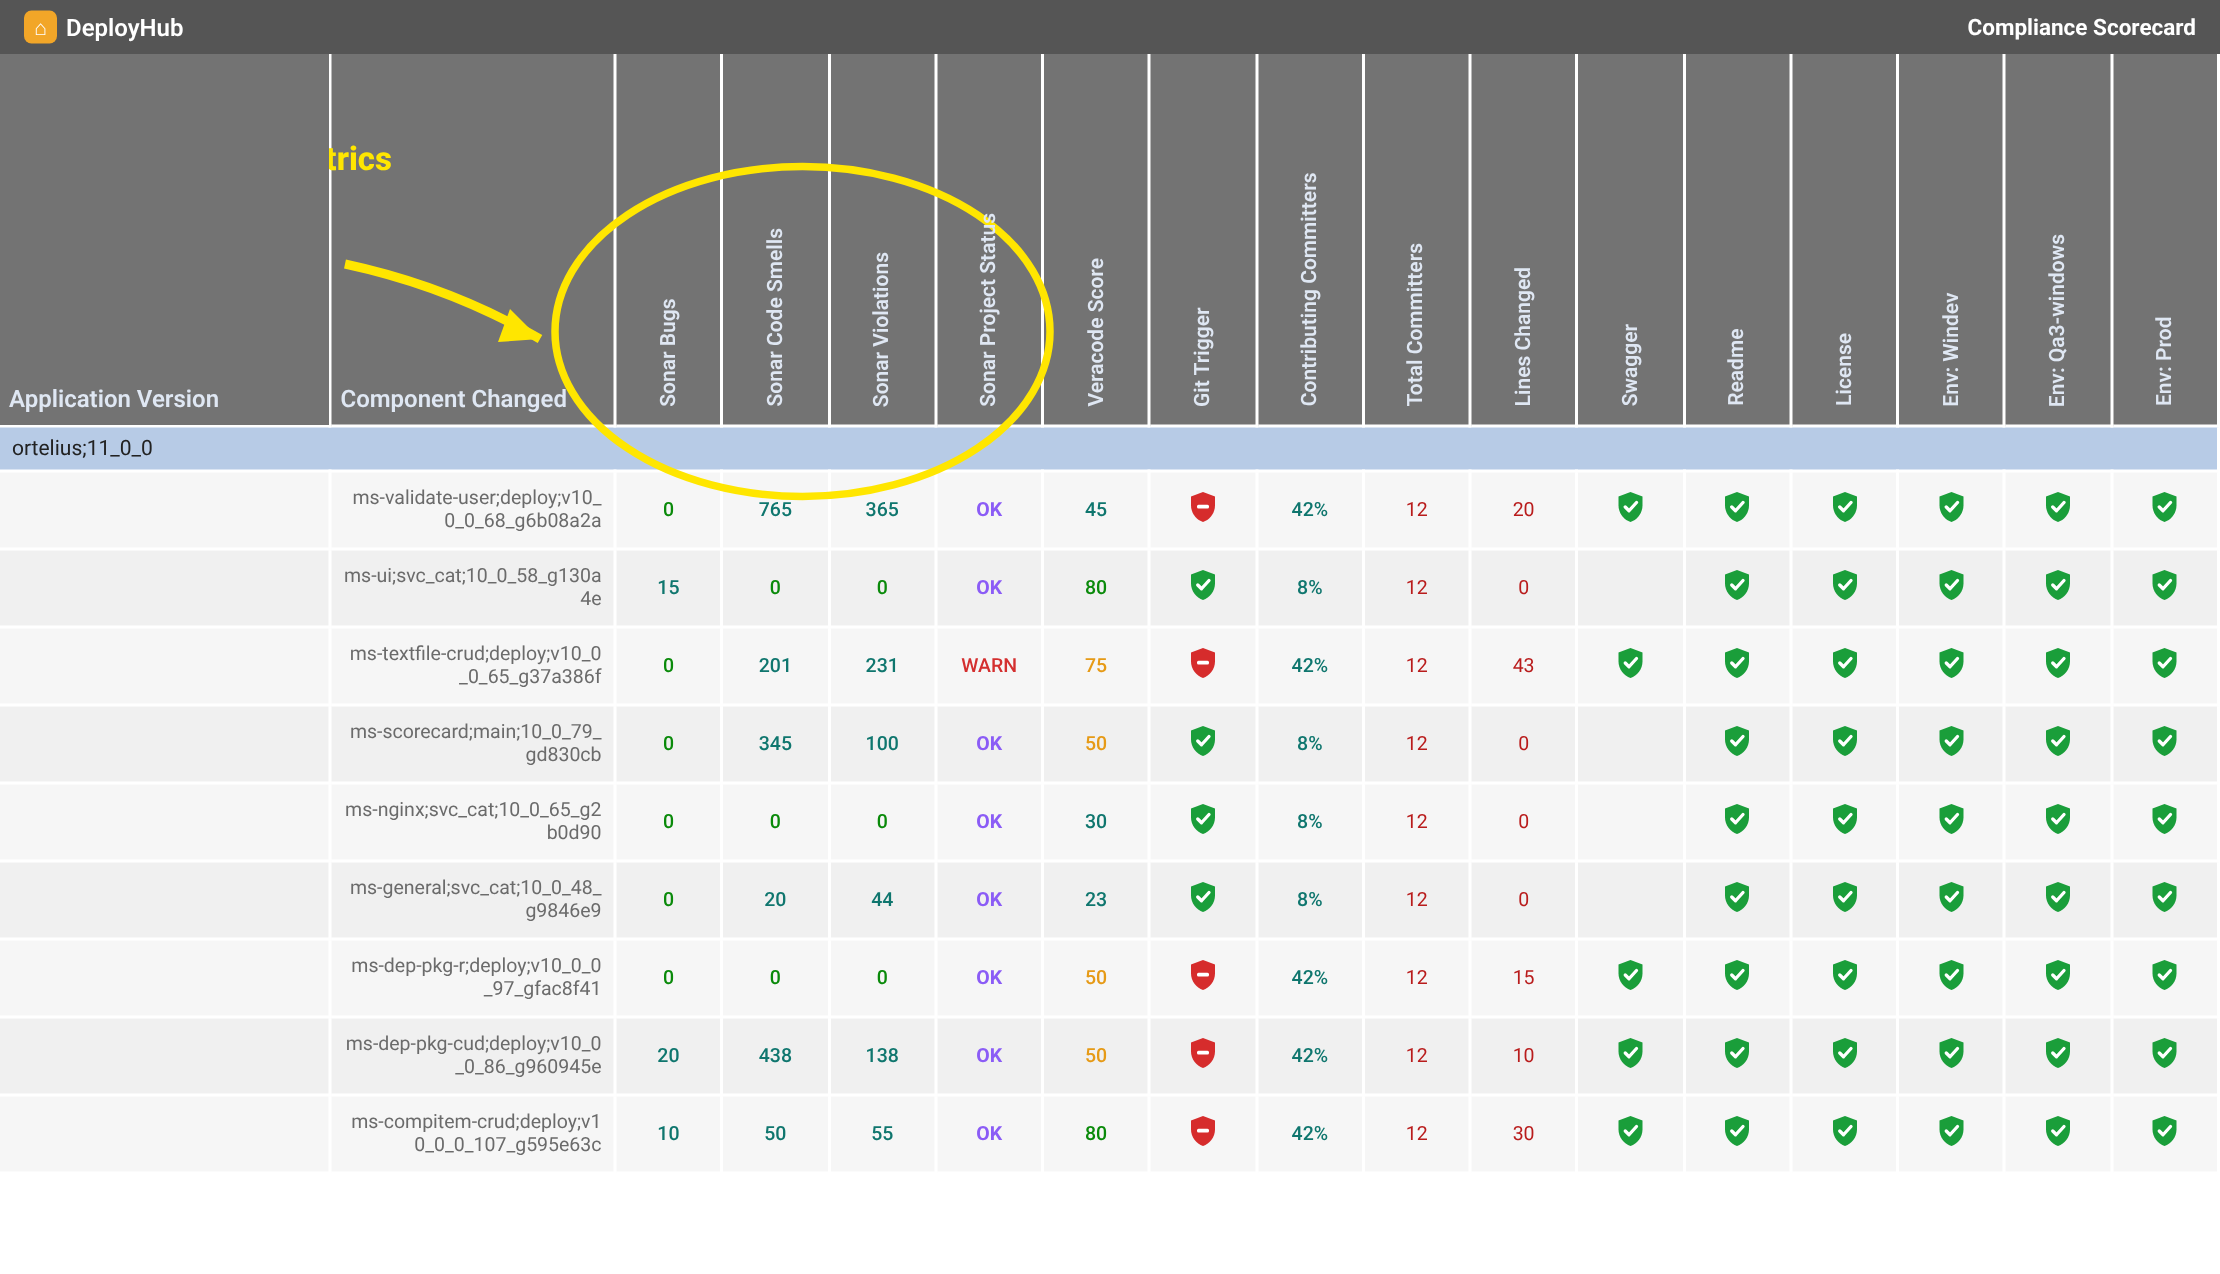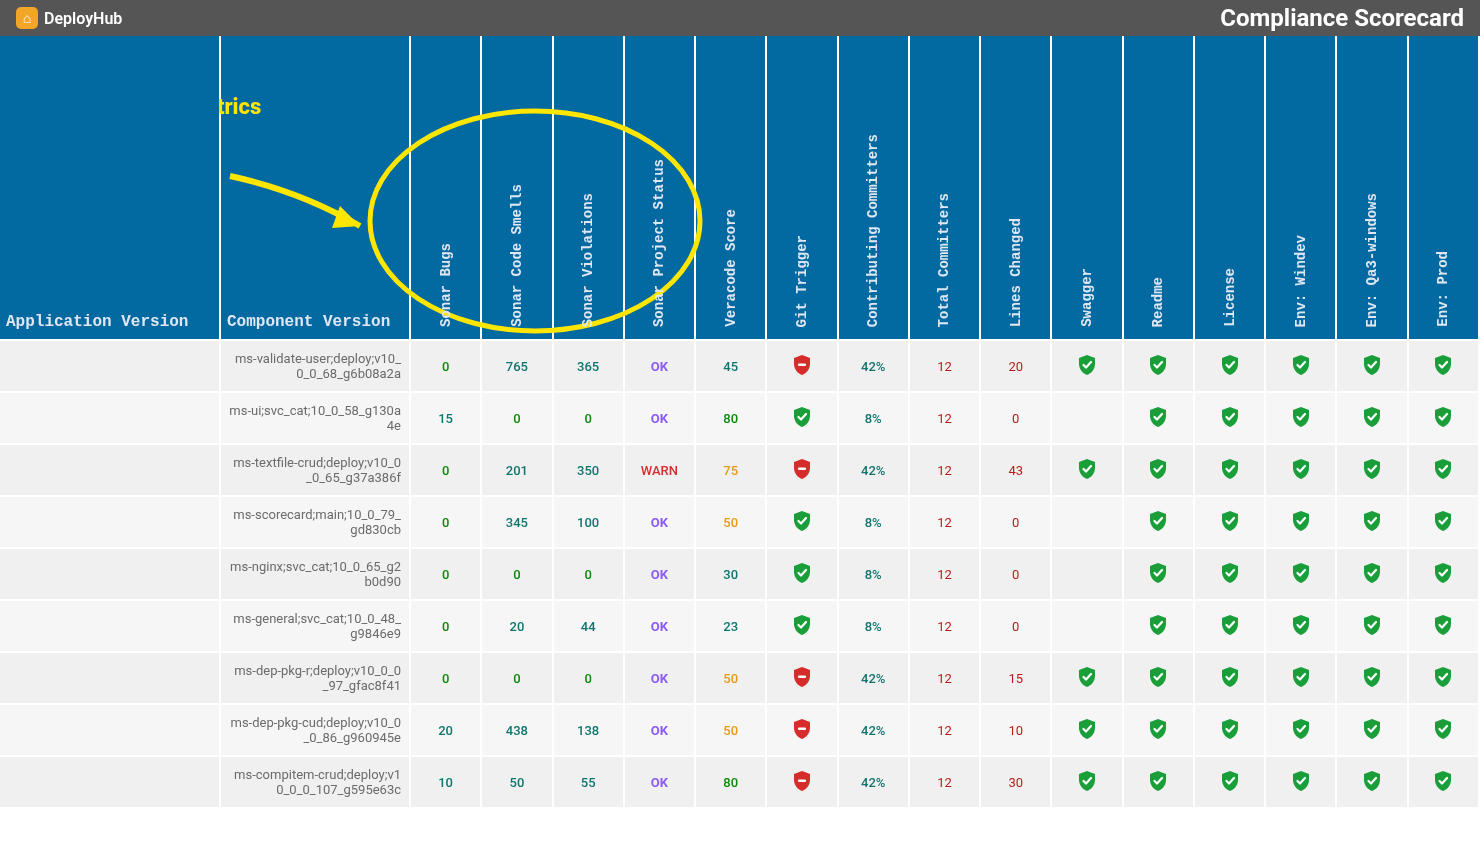--- a/index.html
+++ b/index.html
@@ -20,35 +20,34 @@
     font-weight: 600;
     font-size: 16px;
   }
   .brand-icon {
     width: 22px; height: 22px;
     background: #f2a628;
     border-radius: 5px;
     display: flex; align-items: center; justify-content: center;
     color: #fff; font-size: 14px; font-weight: bold;
   }
-  .page-title { color: #fff; font-weight: 700; font-size: 24px; text-align: center; }
+  .page-title { color: #fff; font-weight: 700; font-size: 15px; text-align: center; }
 
   .table-wrap { width: 100%; }
   table { border-collapse: collapse; width: 100%; table-layout: fixed; }
   thead th {
-    background: #0369a1;
+    background: #737373;
     color: #dfe7f3;
     font-weight: 600;
     font-size: 13px;
     border-right: 2px solid #fff;
     border-bottom: 2px solid #fff;
     padding: 8px 6px;
     vertical-align: bottom;
-    height: 304px;
-    font-family: Liberation Mono, monospace;
+    height: 248px;
   }
   thead th.col-appver, thead th.col-compver {
     text-align: left;
     vertical-align: bottom;
     font-size: 16px;
   }
   thead th.col-appver { width: 220px; position: relative; }
   thead th.col-compver { width: 190px; }
   thead th .vert {
     writing-mode: vertical-rl;
@@ -128,39 +127,42 @@
     <path d="M 230 140 Q 300 155 360 190" fill="none" stroke="#ffe600" stroke-width="6"></path>
     <polygon points="360,190 340,170 332,192" fill="#ffe600"></polygon>
   </svg>
   <div class="annot">SonarQube
 Metrics</div>
 
   <table>
     <thead>
       <tr id="header-row">
           <th class="col-appver">Application Version</th>
-          <th class="col-compver">Component Version</th>
+          <th class="col-compver">Component Changed</th>
           <th><span class="vert">Sonar Bugs</span></th>
           <th><span class="vert">Sonar Code Smells</span></th>
           <th><span class="vert">Sonar Violations</span></th>
           <th><span class="vert">Sonar Project Status</span></th>
           <th><span class="vert">Veracode Score</span></th>
           <th><span class="vert">Git Trigger</span></th>
           <th><span class="vert">Contributing Committers</span></th>
           <th><span class="vert">Total Committers</span></th>
           <th><span class="vert">Lines Changed</span></th>
           <th><span class="vert">Swagger</span></th>
           <th><span class="vert">Readme</span></th>
           <th><span class="vert">License</span></th>
           <th><span class="vert">Env: Windev</span></th>
           <th><span class="vert">Env: Qa3-windows</span></th>
           <th><span class="vert">Env: Prod</span></th>
         </tr>
     </thead>
     <tbody id="tbody">
+        <tr class="group-row">
+          <td colspan="17">ortelius;11_0_0</td>
+        </tr>
         <tr>
           <td class="appver-cell"></td>
           <td class="compver-cell">ms-validate-user;deploy;v10_0_0_68_g6b08a2a</td>
           <td><span class="v-green">0</span></td>
           <td><span class="v-red">765</span></td>
           <td><span class="v-red">365</span></td>
           <td><span class="status-ok">OK</span></td>
           <td><span class="v-red">45</span></td>
           <td><span class="shield"><svg width="20" height="22" viewBox="0 0 20 22">
                 <path d="M10 1 L18 4 V10 C18 15 14.5 19.5 10 21 C5.5 19.5 2 15 2 10 V4 Z" fill="#d62c2c"></path>
@@ -229,21 +231,21 @@
           <td><span class="shield"><svg width="20" height="22" viewBox="0 0 20 22">
                 <path d="M10 1 L18 4 V10 C18 15 14.5 19.5 10 21 C5.5 19.5 2 15 2 10 V4 Z" fill="#1a9e3a"></path>
                 <path d="M6.5 11 L9 13.5 L14 8" stroke="#fff" stroke-width="2.2" fill="none" stroke-linecap="round" stroke-linejoin="round"></path>
               </svg></span></td>
         </tr>
         <tr>
           <td class="appver-cell"></td>
           <td class="compver-cell">ms-textfile-crud;deploy;v10_0_0_65_g37a386f</td>
           <td><span class="v-green">0</span></td>
           <td><span class="v-red">201</span></td>
-          <td><span class="v-red">350</span></td>
+          <td><span class="v-red">231</span></td>
           <td><span class="status-warn">WARN</span></td>
           <td><span class="v-orange">75</span></td>
           <td><span class="shield"><svg width="20" height="22" viewBox="0 0 20 22">
                 <path d="M10 1 L18 4 V10 C18 15 14.5 19.5 10 21 C5.5 19.5 2 15 2 10 V4 Z" fill="#d62c2c"></path>
                 <rect x="6" y="9.5" width="8" height="2.5" rx="1" fill="#fff"></rect>
               </svg></span></td>
           <td><span class="v-red">42%</span></td>
           <td><span class="v-gray">12</span></td>
           <td><span class="v-gray">43</span></td>
           <td><span class="shield"><svg width="20" height="22" viewBox="0 0 20 22">

